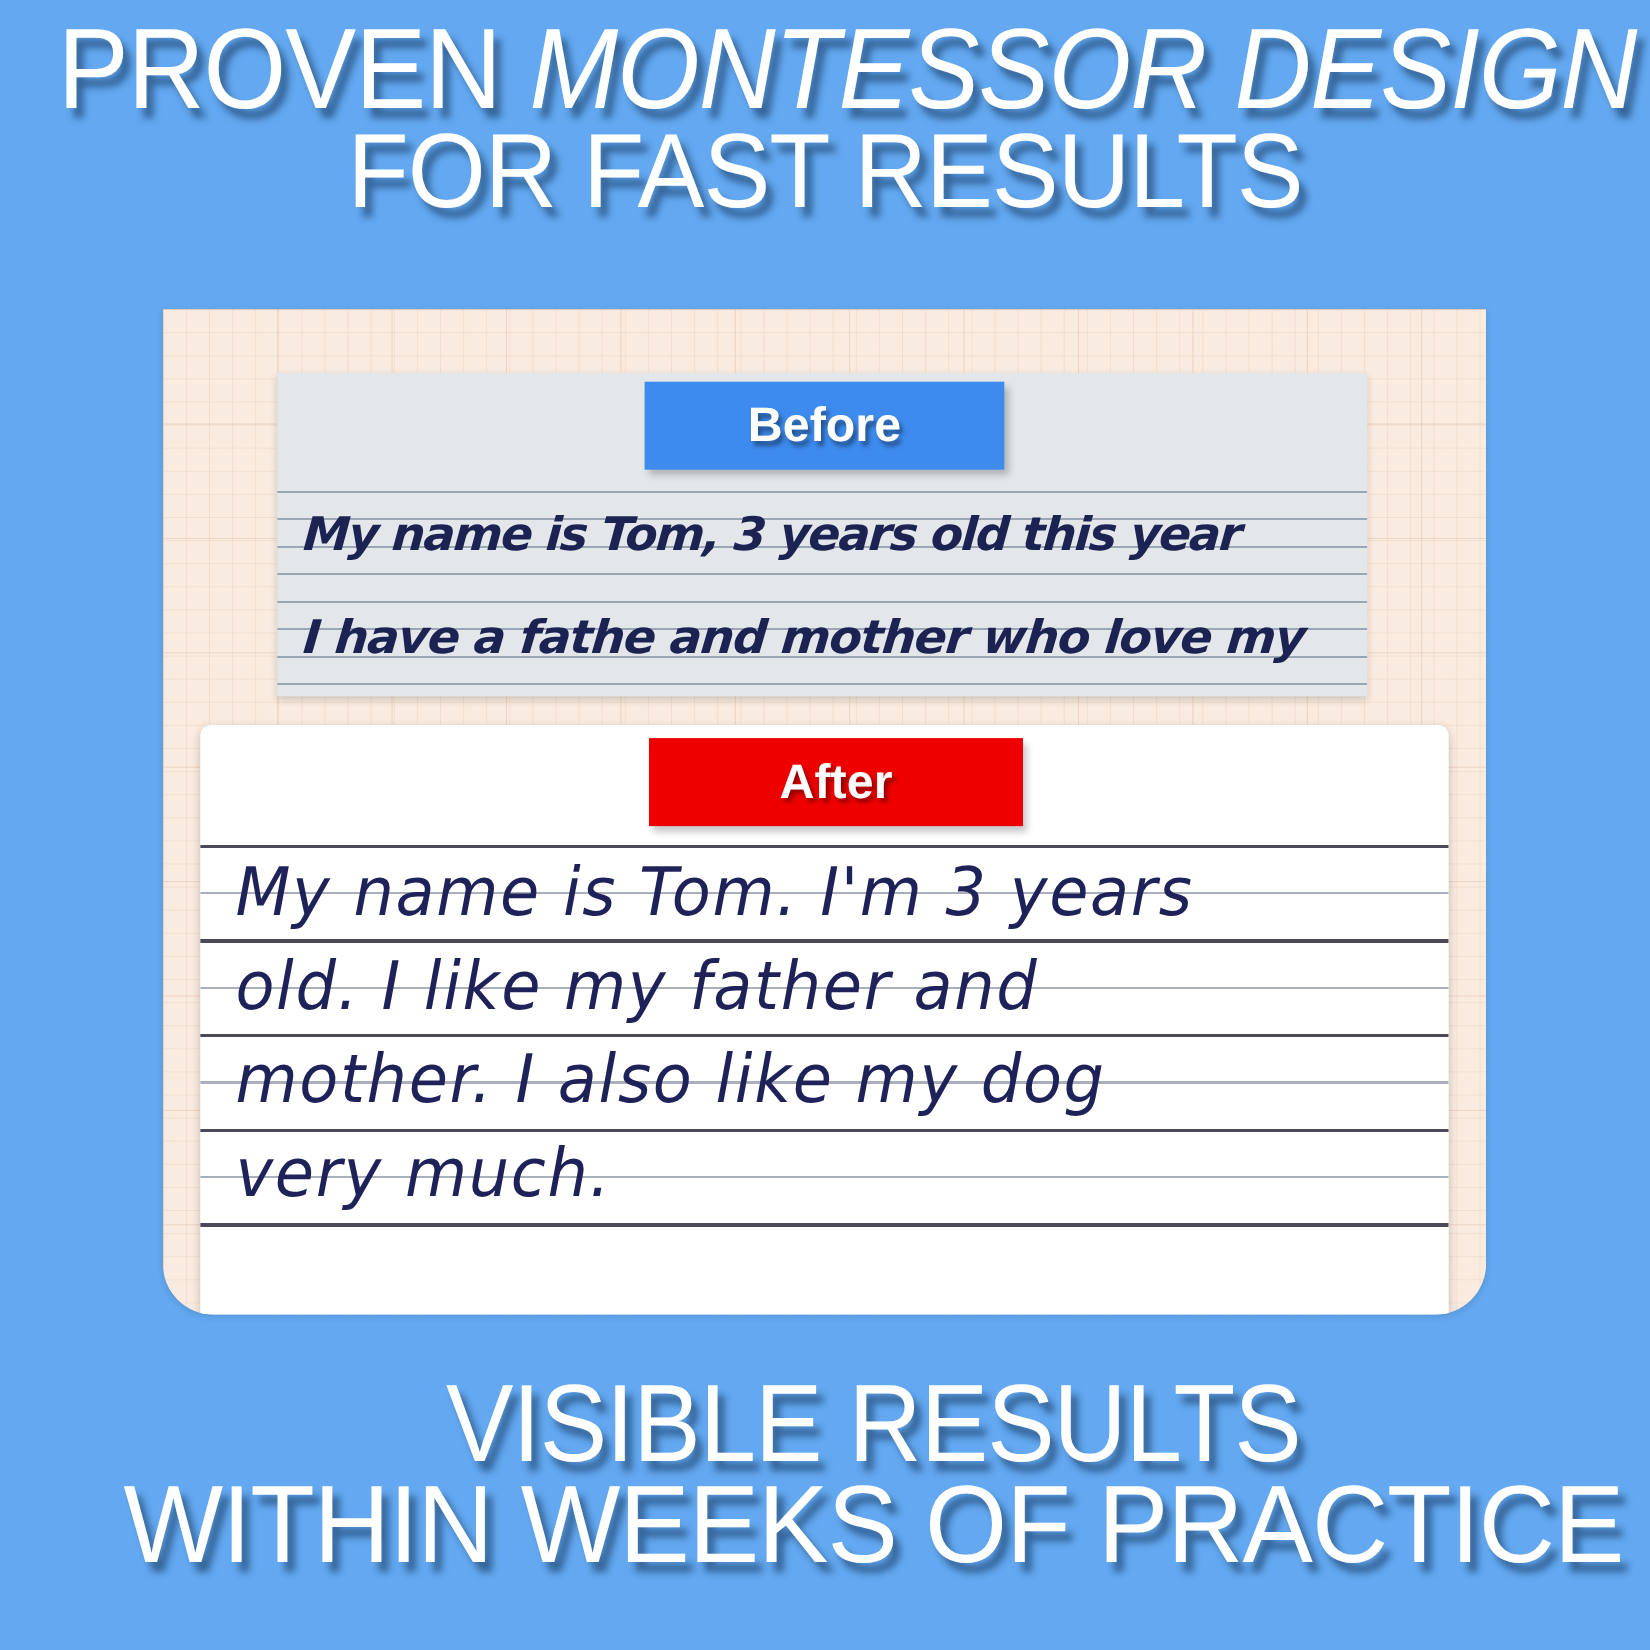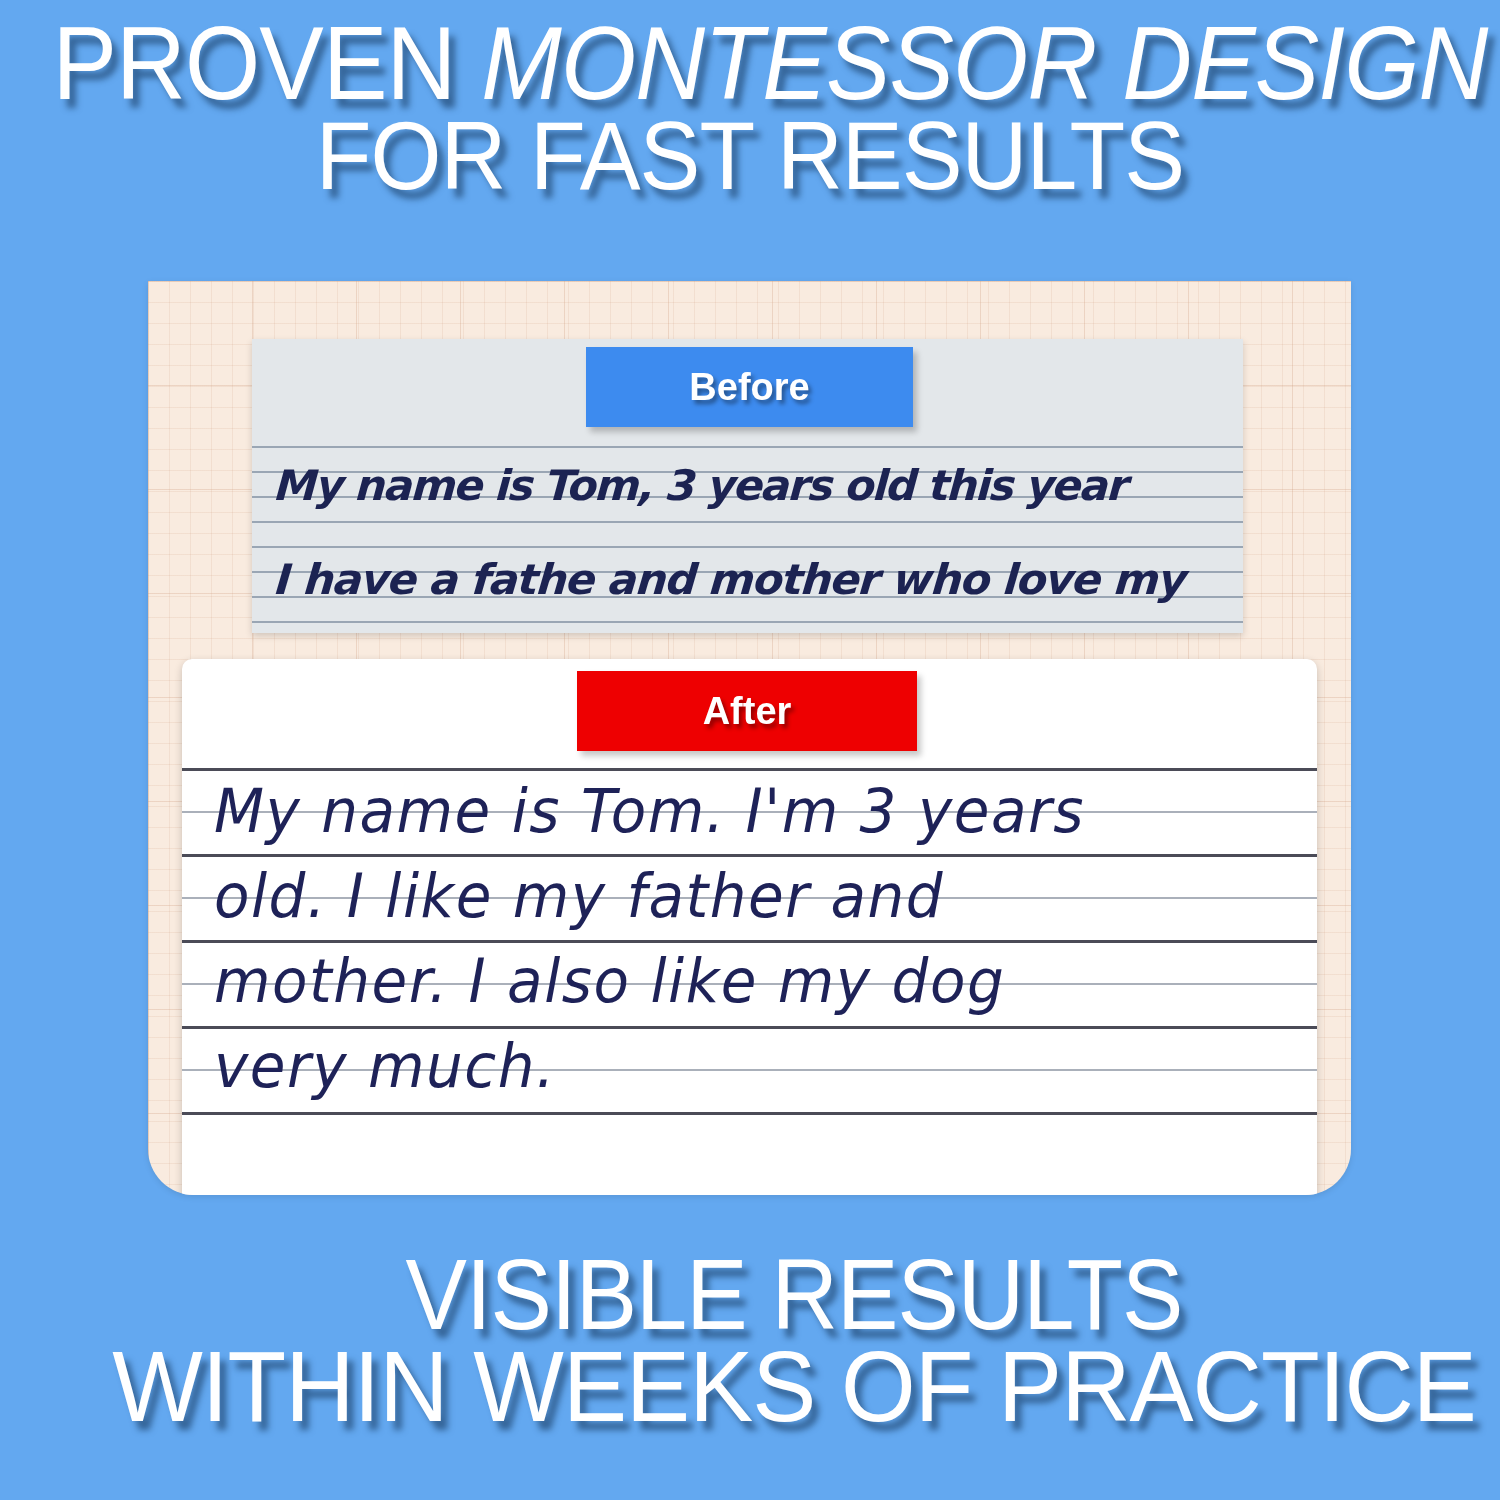--- a/index.html
+++ b/index.html
@@ -169,34 +169,34 @@
   #after-line-4 { top: 373px; }
 
   
   .badge {
     position: absolute;
     display: flex;
     align-items: center;
     justify-content: center;
     color: #ffffff;
     font-weight: bold;
-    font-size: 38px;
+    font-size: 44px;
     letter-spacing: 0px;
     text-shadow: 3px 4px 4px rgba(0,0,0,0.40);
     box-shadow: 4px 5px 6px rgba(0,0,0,0.22);
   }
   #before-badge {
     left: 586px;
     top: 347px;
     width: 327px;
     height: 80px;
     background: #3d8bef;
   }
   #after-badge {
-    left: 577px;
+    left: 590px;
     top: 671px;
     width: 340px;
     height: 80px;
     background: #ee0001;
   }
 </style>
 </head>
 <body>
 
 <div class="headline" id="headline-top">

